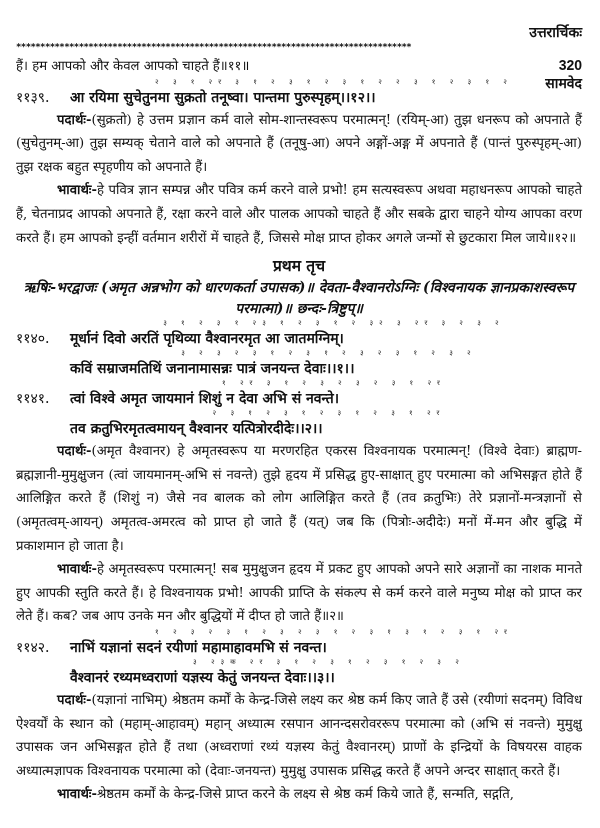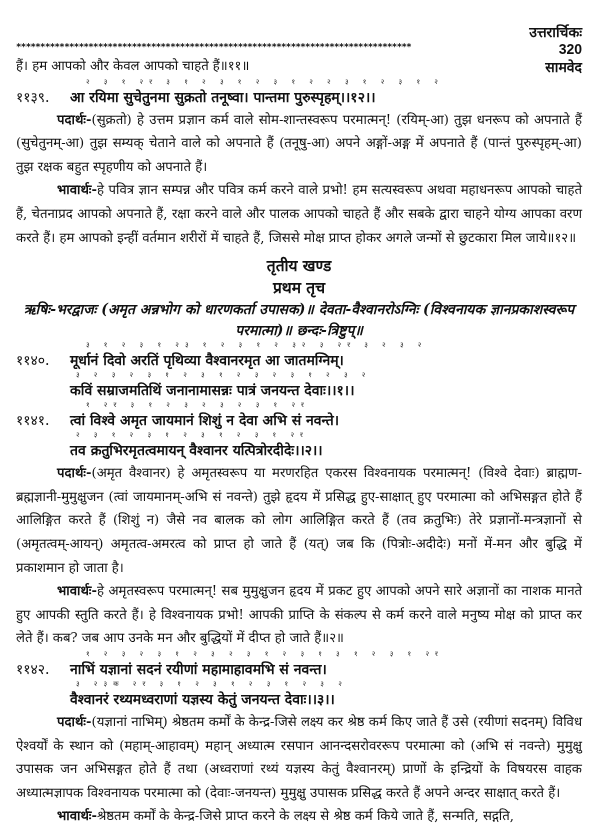--- a/index.html
+++ b/index.html
@@ -7,39 +7,39 @@
       width: 600px; height: 828px; overflow: hidden;
       font-family: "DejaVu Serif", "Liberation Serif", serif;
       color: #111111;
     }
     .page { position: relative; width: 600px; height: 828px; }
     .header {
       position: absolute; left: 16px; right: 18px; top: 22px; height: 20px;
       display: flex; justify-content: space-between; align-items: flex-end;
       font-weight: bold; font-size: 14px; flex-direction: column;
     }
-    .header .pnum { font-family: "Liberation Sans", sans-serif; font-weight: bold; font-size: 14px; }
+    .header .pnum { font-family: "Liberation Sans", sans-serif; font-weight: bold; font-size: 14px; margin-top: 16px; }
     .stars {
       position: absolute; left: 16px; right: 18px; top: 42px;
       font-family: "DejaVu Sans Mono", monospace; font-size: 9px; font-weight: bold;
       letter-spacing: -0.6px; white-space: nowrap; overflow: hidden; line-height: 10px;
     }
     .body {
       position: absolute; left: 16px; right: 18px; top: 54px;
       font-size: 13.2px; line-height: 23.6px;
     }
     p { margin: 0; text-align: justify; }
     .indent { text-indent: 41px; }
     .lbl { font-weight: bold; }
     .mantra {
       font-weight: bold; font-size: 14px; line-height: 22px; position: relative;
     }
     .mantra .num { display: inline-block; width: 54px; font-weight: normal; }
     .mantra .line2 { padding-left: 54px; display: block; }
-    .accent { display:block; font-size: 7px; line-height: 8px; height: 8px; padding-left: 70px; letter-spacing: 6px; color:#222; font-weight: normal; }
+    .accent { display:block; font-size: 7px; line-height: 8px; height: 8px; padding-left: 70px; letter-spacing: 6px; color:#222; font-weight: normal; text-align: center; }
     .accent.l2 { padding-left: 60px; }
     .center { text-align: center; font-weight: bold; font-size: 15.5px; line-height: 22px; }
     .rishi {
       text-align: center; font-style: italic; font-weight: bold; font-size: 14px; line-height: 21px;
     }
     .ref { padding-left: 40px; }
   </style>
 </head>
 <body>
 
@@ -59,21 +59,20 @@
     <div class="mantra">
       <span class="accent">२ ३ १   २र ३ १ २ ३ १ २    ३ १ २     २ ३ १ २ ३ १ २</span>
       <span class="num">११३९.</span><span>आ रयिमा सुचेतुनमा सुक्रतो तनूष्वा। पान्तमा पुरुस्पृहम्।।१२।।</span>
     </div>
 
     <p class="indent"><span class="lbl">पदार्थः-</span><span>(सुक्रतो) हे उत्तम प्रज्ञान कर्म वाले सोम-शान्तस्वरूप परमात्मन्! (रयिम्-आ) तुझ धनरूप को अपनाते हैं (सुचेतुनम्-आ) तुझ सम्यक् चेताने वाले को अपनाते हैं (तनूषु-आ) अपने अङ्गों-अङ्ग में अपनाते हैं (पान्तं पुरुस्पृहम्-आ) तुझ रक्षक बहुत स्पृहणीय को अपनाते हैं।</span></p>
 
     <p class="indent"><span class="lbl">भावार्थः-</span><span>हे पवित्र ज्ञान सम्पन्न और पवित्र कर्म करने वाले प्रभो! हम सत्यस्वरूप अथवा महाधनरूप आपको चाहते हैं, चेतनाप्रद आपको अपनाते हैं, रक्षा करने वाले और पालक आपको चाहते हैं और सबके द्वारा चाहने योग्य आपका वरण करते हैं। हम आपको इन्हीं वर्तमान शरीरों में चाहते हैं, जिससे मोक्ष प्राप्त होकर अगले जन्मों से छुटकारा मिल जाये॥१२॥</span></p>
 
     <div style="height:6px"></div>
-    <div class="center">तृतीय खण्ड</div>
     <div class="center">प्रथम तृच</div>
     <div class="rishi">ऋषिः-भरद्वाजः (अमृत अन्नभोग को धारणकर्ता उपासक)॥ देवता-वैश्वानरोऽग्निः (विश्वनायक ज्ञानप्रकाशस्वरूप परमात्मा)॥ छन्दः-त्रिष्टुप्॥</div>
 
     <div class="mantra">
       <span class="accent">३ १ २  ३ १  २३ १ २ ३ १ २   ३२ ३ २र   ३ २ ३ २</span>
       <span class="num">११४०.</span><span>मूर्धानं दिवो अरतिं पृथिव्या वैश्वानरमृत आ जातमग्निम्।</span>
       <span class="accent l2">३ २ ३ २ ३ १ २ ३ १ २   ३ २ ३  १ २      ३ २</span>
       <span class="line2">कविं सम्राजमतिथिं जनानामासन्नः पात्रं जनयन्त देवाः।।१।।</span>
     </div>
 

